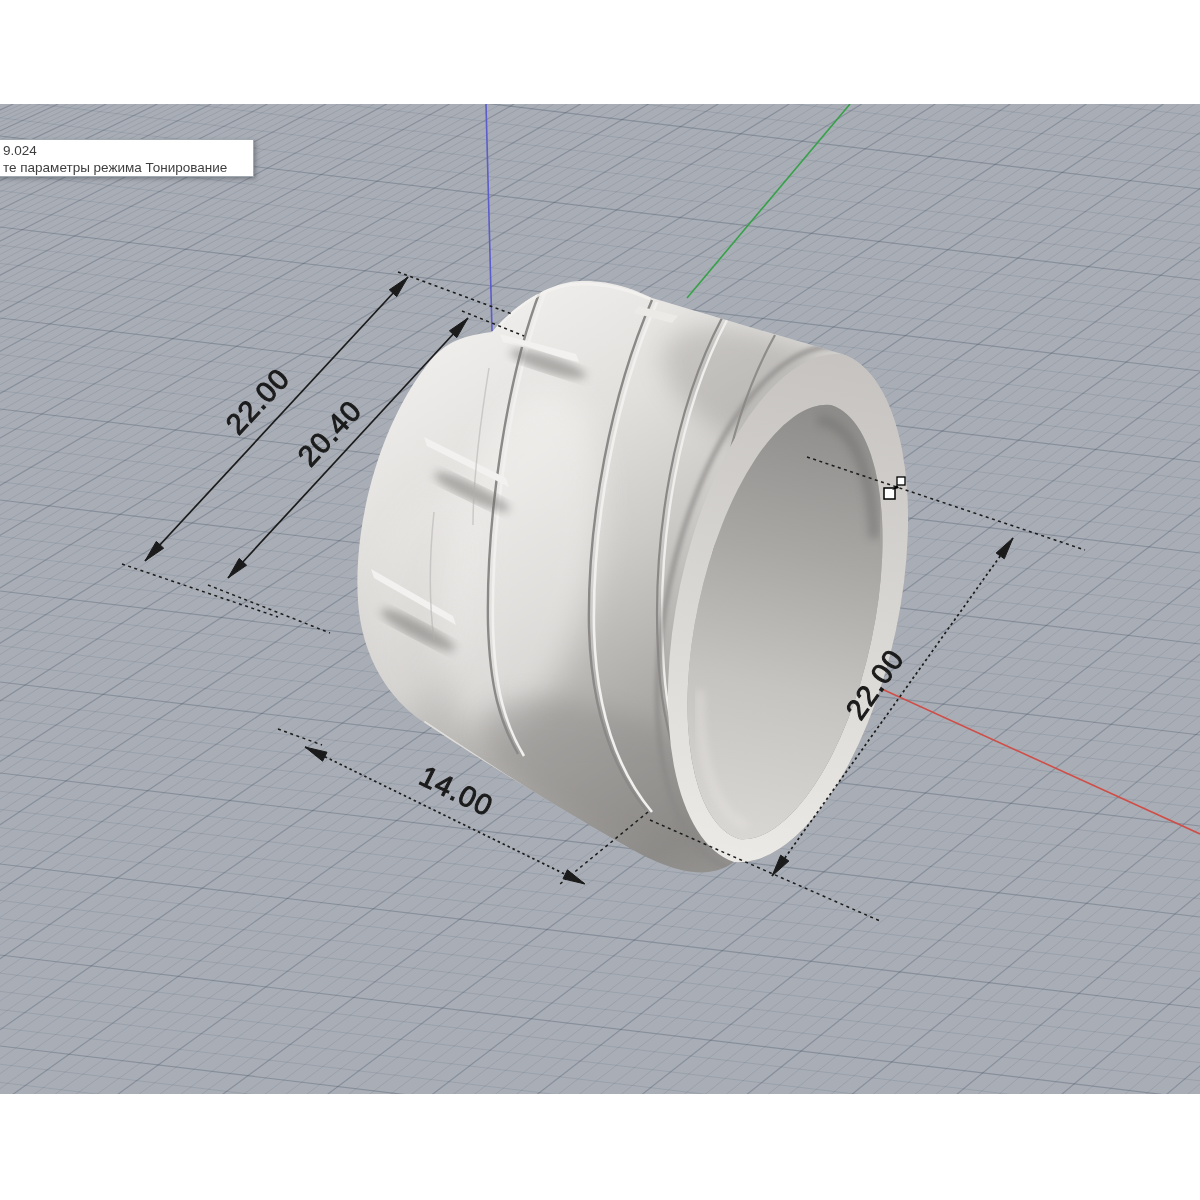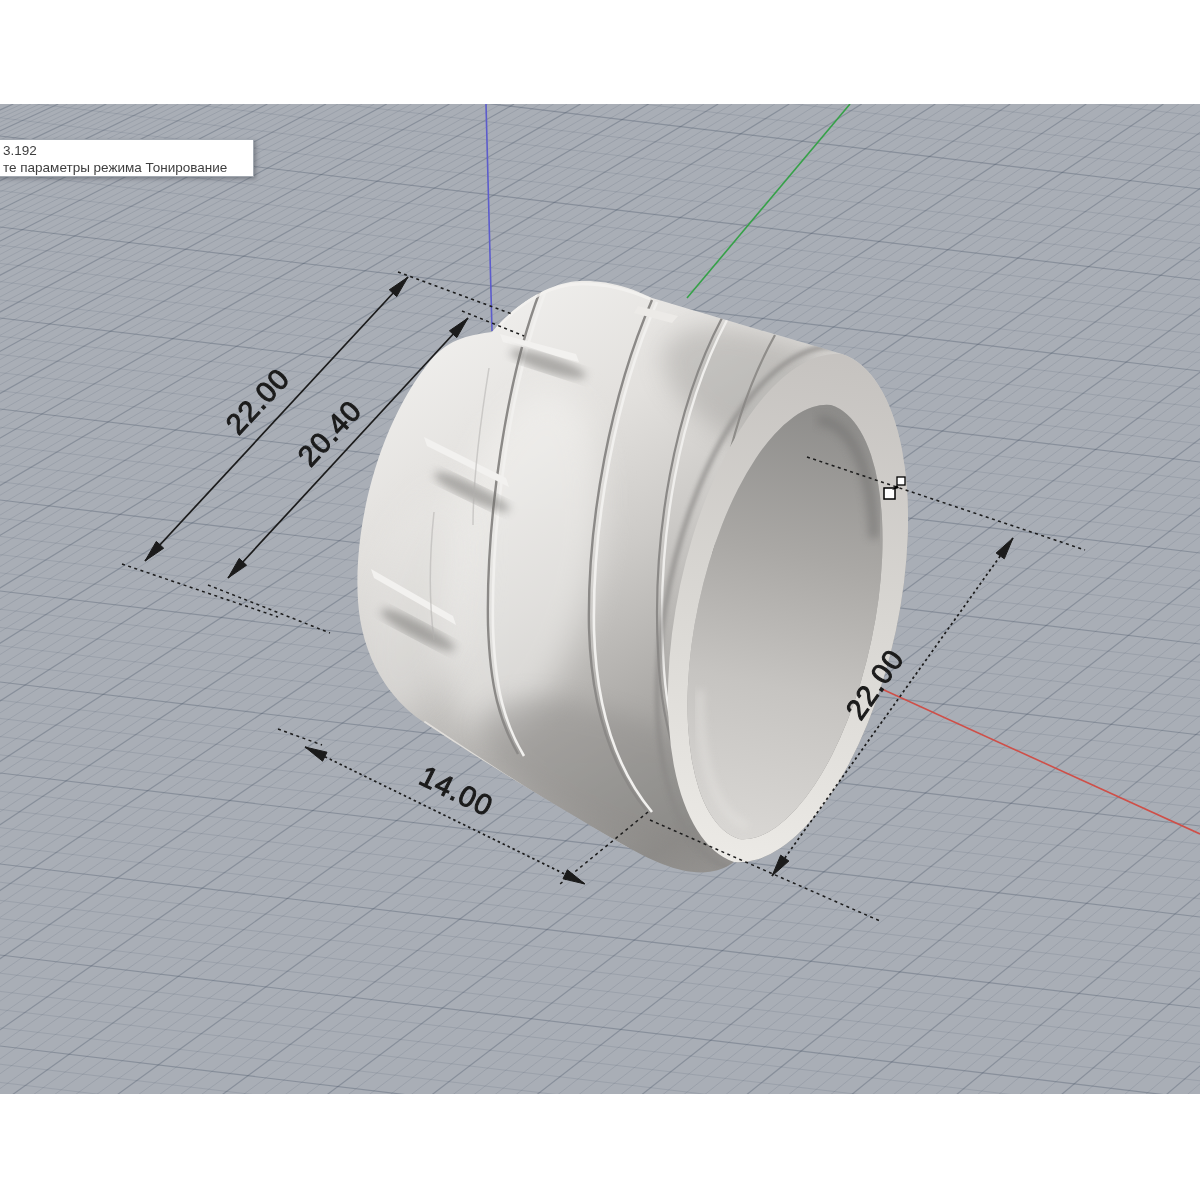--- a/index.html
+++ b/index.html
@@ -411,17 +411,17 @@
       <g>
         <rect x="884" y="488" width="11" height="11" fill="#ffffff" stroke="#000000" stroke-width="1.5"></rect>
       </g>
       <g>
         <rect x="897" y="477" width="8" height="8" fill="#ffffff" stroke="#000000" stroke-width="1.3"></rect>
         <path d="M 897,485 L 892,490 L 899,488 Z" fill="#000000"></path>
       </g>
     </svg>
 
     <div id="tooltip">
-      <div class="tt-line">3.192</div>
+      <div class="tt-line">9.024</div>
       <div class="tt-line">те параметры режима Тонирование</div>
     </div>
   </div>
 </div>
 
 </body></html>

